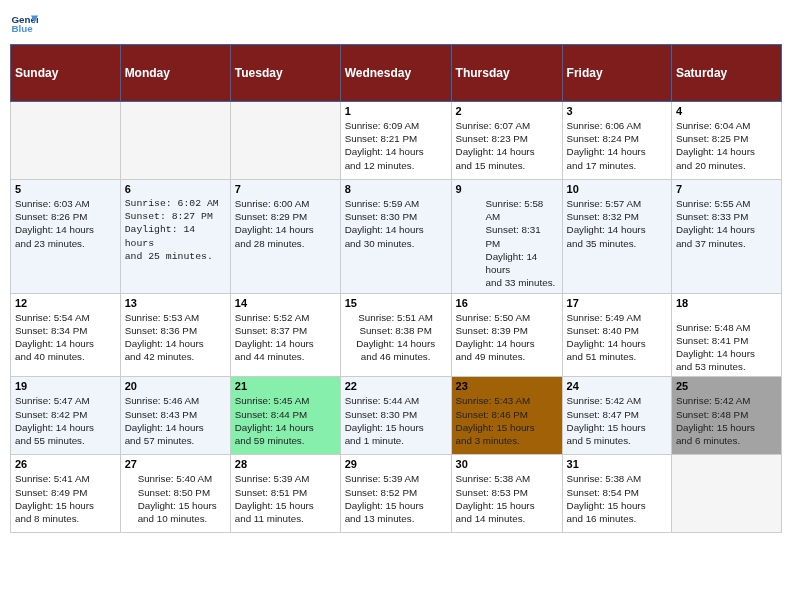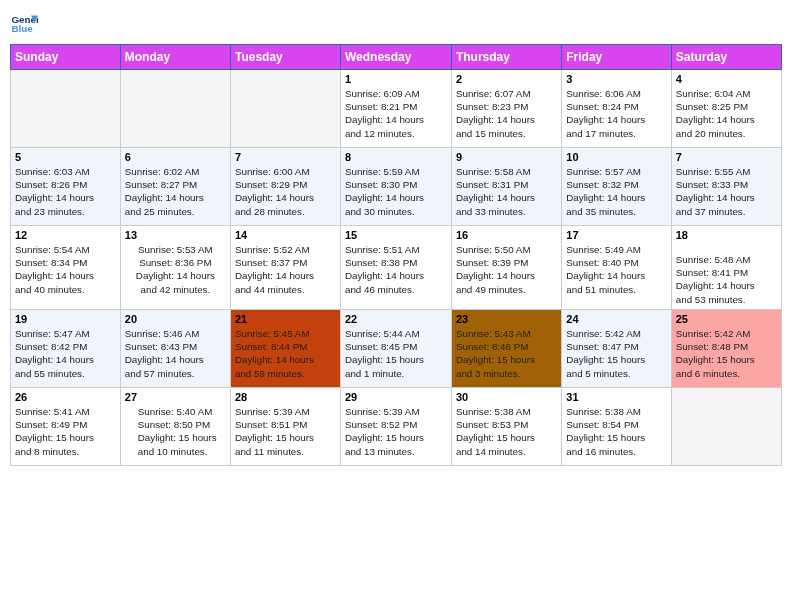--- a/index.html
+++ b/index.html
@@ -37,23 +37,23 @@
     .subtitle {
       font-size: 13px;
       color: #333;
     }
     .calendar {
       width: 100%;
       border-collapse: collapse;
       font-size: 10.5px;
     }
     .calendar th {
-      background: #d946ef;
+      background: #7f1d1d;
       color: #fff;
-      padding: 5px 4px;
+      padding: 21px 4px;
       text-align: left;
       font-size: 12px;
       font-weight: bold;
       border: 1px solid #2a6aaf;
     }
     .calendar td {
       border: 1px solid #ccc;
       vertical-align: top;
       padding: 3px 4px;
       width: 113px;
@@ -147,42 +147,42 @@
       <tr>
         <td style="background: rgb(240, 245, 251);">
           <span class="day-num">5</span>
           <div class="day-info" style="white-space: pre-line;">Sunrise: 6:03 AM
 Sunset: 8:26 PM
 Daylight: 14 hours
 and 23 minutes.</div>
         </td>
         <td style="background: rgb(240, 245, 251);">
           <span class="day-num">6</span>
-          <div class="day-info" style="white-space: pre-line;">Sunrise: 6:02 AM
+          <div class="day-info" style="white-space: pre-line; font-family: Liberation Mono, monospace;">Sunrise: 6:02 AM
 Sunset: 8:27 PM
 Daylight: 14 hours
 and 25 minutes.</div>
         </td>
         <td style="background: rgb(240, 245, 251);">
           <span class="day-num">7</span>
           <div class="day-info" style="white-space: pre-line;">Sunrise: 6:00 AM
 Sunset: 8:29 PM
 Daylight: 14 hours
 and 28 minutes.</div>
         </td>
         <td style="background: rgb(240, 245, 251);">
           <span class="day-num">8</span>
           <div class="day-info" style="white-space: pre-line;">Sunrise: 5:59 AM
 Sunset: 8:30 PM
 Daylight: 14 hours
 and 30 minutes.</div>
         </td>
         <td style="background: rgb(240, 245, 251);">
           <span class="day-num">9</span>
-          <div class="day-info" style="white-space: pre-line;">Sunrise: 5:58 AM
+          <div class="day-info" style="white-space: pre-line; margin-left: 30px;">Sunrise: 5:58 AM
 Sunset: 8:31 PM
 Daylight: 14 hours
 and 33 minutes.</div>
         </td>
         <td style="background: rgb(240, 245, 251);">
           <span class="day-num">10</span>
           <div class="day-info" style="white-space: pre-line;">Sunrise: 5:57 AM
 Sunset: 8:32 PM
 Daylight: 14 hours
 and 35 minutes.</div>
@@ -198,35 +198,35 @@
       <tr>
         <td>
           <span class="day-num">12</span>
           <div class="day-info" style="white-space: pre-line;">Sunrise: 5:54 AM
 Sunset: 8:34 PM
 Daylight: 14 hours
 and 40 minutes.</div>
         </td>
         <td>
           <span class="day-num">13</span>
-          <div class="day-info" style="white-space: pre-line; text-align: center;">Sunrise: 5:53 AM
+          <div class="day-info" style="white-space: pre-line;">Sunrise: 5:53 AM
 Sunset: 8:36 PM
 Daylight: 14 hours
 and 42 minutes.</div>
         </td>
         <td>
           <span class="day-num">14</span>
           <div class="day-info" style="white-space: pre-line;">Sunrise: 5:52 AM
 Sunset: 8:37 PM
 Daylight: 14 hours
 and 44 minutes.</div>
         </td>
         <td>
           <span class="day-num">15</span>
-          <div class="day-info" style="white-space: pre-line;">Sunrise: 5:51 AM
+          <div class="day-info" style="white-space: pre-line; text-align: center;">Sunrise: 5:51 AM
 Sunset: 8:38 PM
 Daylight: 14 hours
 and 46 minutes.</div>
         </td>
         <td>
           <span class="day-num">16</span>
           <div class="day-info" style="white-space: pre-line;">Sunrise: 5:50 AM
 Sunset: 8:39 PM
 Daylight: 14 hours
 and 49 minutes.</div>
@@ -254,49 +254,49 @@
 Daylight: 14 hours
 and 55 minutes.</div>
         </td>
         <td style="background: rgb(240, 245, 251);">
           <span class="day-num">20</span>
           <div class="day-info" style="white-space: pre-line;">Sunrise: 5:46 AM
 Sunset: 8:43 PM
 Daylight: 14 hours
 and 57 minutes.</div>
         </td>
-        <td style="background: #c2410c;">
+        <td style="background: #86efac;">
           <span class="day-num">21</span>
           <div class="day-info" style="white-space: pre-line;">Sunrise: 5:45 AM
 Sunset: 8:44 PM
 Daylight: 14 hours
 and 59 minutes.</div>
         </td>
         <td style="background: rgb(240, 245, 251);">
           <span class="day-num">22</span>
           <div class="day-info" style="white-space: pre-line;">Sunrise: 5:44 AM
-Sunset: 8:45 PM
+Sunset: 8:30 PM
 Daylight: 15 hours
 and 1 minute.</div>
         </td>
         <td style="background: #a16207;">
           <span class="day-num">23</span>
           <div class="day-info" style="white-space: pre-line;">Sunrise: 5:43 AM
 Sunset: 8:46 PM
 Daylight: 15 hours
 and 3 minutes.</div>
         </td>
         <td style="background: rgb(240, 245, 251);">
           <span class="day-num">24</span>
           <div class="day-info" style="white-space: pre-line;">Sunrise: 5:42 AM
 Sunset: 8:47 PM
 Daylight: 15 hours
 and 5 minutes.</div>
         </td>
-        <td style="background: #fca5a5;">
+        <td style="background: #a3a3a3;">
           <span class="day-num">25</span>
           <div class="day-info" style="white-space: pre-line;">Sunrise: 5:42 AM
 Sunset: 8:48 PM
 Daylight: 15 hours
 and 6 minutes.</div>
         </td>
       </tr>
       <tr>
         <td>
           <span class="day-num">26</span>

